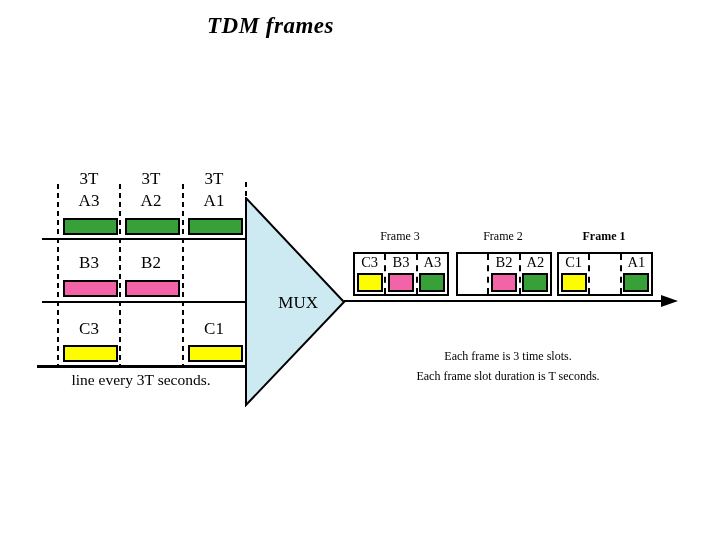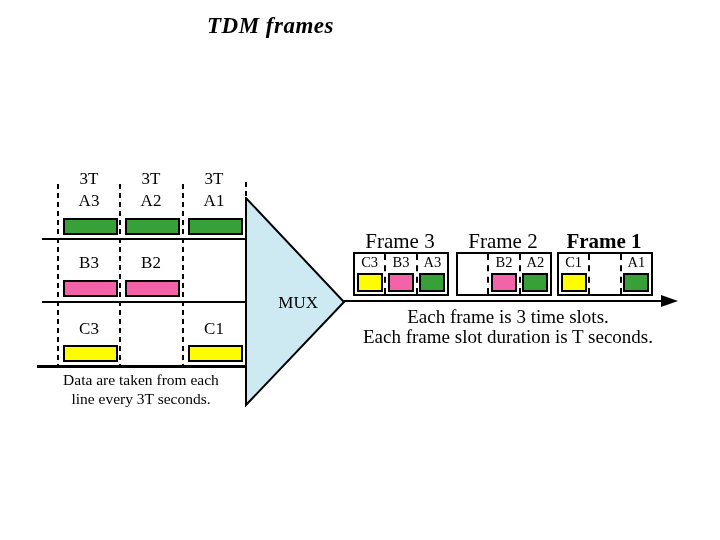--- a/index.html
+++ b/index.html
@@ -19,37 +19,37 @@
   .slot-lbl{
     width:62px;text-align:center;font-size:17px;line-height:18px;
   }
   .bar{
     height:13px;width:51px;border:2px solid #000;box-sizing:content-box;
   }
   .note{
     width:214px;text-align:center;font-size:15.5px;line-height:18.5px;
   }
   .mux-label{width:60px;text-align:right;font-size:17px;}
-  .frame-title{width:94px;text-align:center;font-size:21px;}
+  .frame-title{width:94px;text-align:center;font-size:12px;}
   .frame-box{
     width:92px;height:40px;border:2px solid #000;display:flex;background:#fff;
   }
   .fslot{
     flex:1 1 0;display:flex;flex-direction:column;align-items:center;
     padding-top:1px;
   }
   .fslot + .fslot{border-left:2px dashed #000;}
   .fslot .flbl{font-size:14.5px;line-height:15px;height:16px;}
   .sq{width:22px;height:15px;border:2px solid #000;margin-top:2px;}
   .arrow-line{height:2px;background:#000;}
   .arrow-head{
     width:0;height:0;
     border-left:17px solid #000;border-top:6px solid transparent;border-bottom:6px solid transparent;
   }
-  .caption{width:330px;text-align:center;font-size:19px;line-height:19.5px;}
+  .caption{width:330px;text-align:center;font-size:12px;line-height:19.5px;margin-top:40px;}
 </style>
 </head>
 <body>
 
 <div class="stage">
 
   <div class="abs title" style="left:207px;top:13px;">TDM frames</div>
 
   <div class="abs vdash" style="left:57px;top:184px;height:183px;"></div>
   <div class="abs vdash" style="left:119px;top:184px;height:183px;"></div>
@@ -80,21 +80,20 @@
 
   <div class="abs slot-lbl" style="left:58px;top:320px;">C3</div>
   <div class="abs slot-lbl" style="left:183px;top:320px;">C1</div>
 
   <div class="abs bar" style="left: 63px; top: 345px; background: rgb(253, 253, 0);"></div>
   <div class="abs bar" style="left: 188px; top: 345px; background: rgb(253, 253, 0);"></div>
 
   <div class="abs hline" style="left:37px;top:365px;width:210px;height:3px;"></div>
 
   <div class="abs note" style="left:34px;top:371px;">
-    <span style="display:block;">Data are taken from each</span>
     <span style="display:block;">line every 3T seconds.</span>
   </div>
 
   <svg class="abs" style="left:245px;top:197px;" width="102" height="210" viewBox="0 0 102 210">
     <polygon points="1,1 1,208 99,105" fill="#cde9f2" stroke="#000" stroke-width="2"></polygon>
   </svg>
   <div class="abs mux-label" style="left:258px;top:293px;">MUX</div>
 
   <div class="abs arrow-line" style="left:344px;top:300px;width:320px;"></div>
   <div class="abs arrow-head" style="left:661px;top:295px;"></div>

